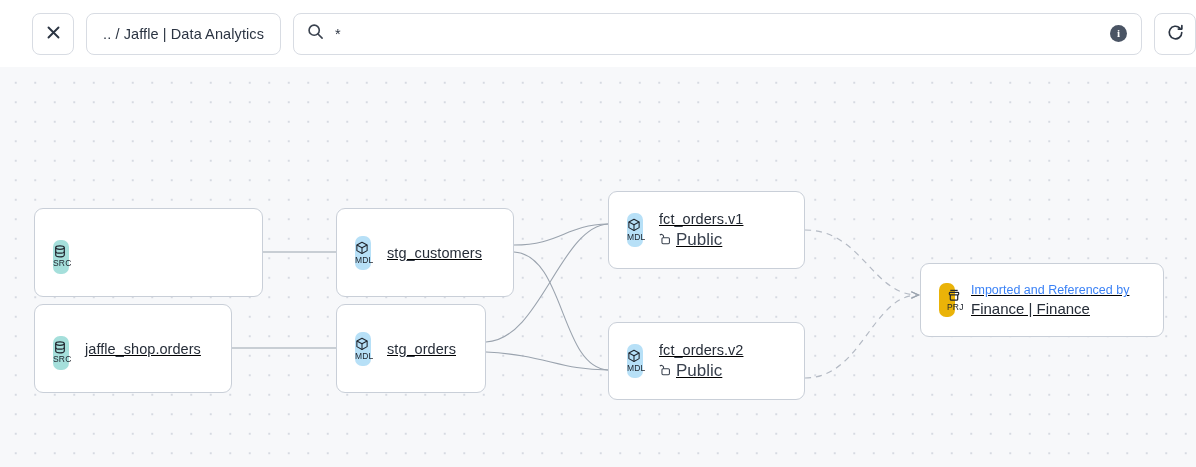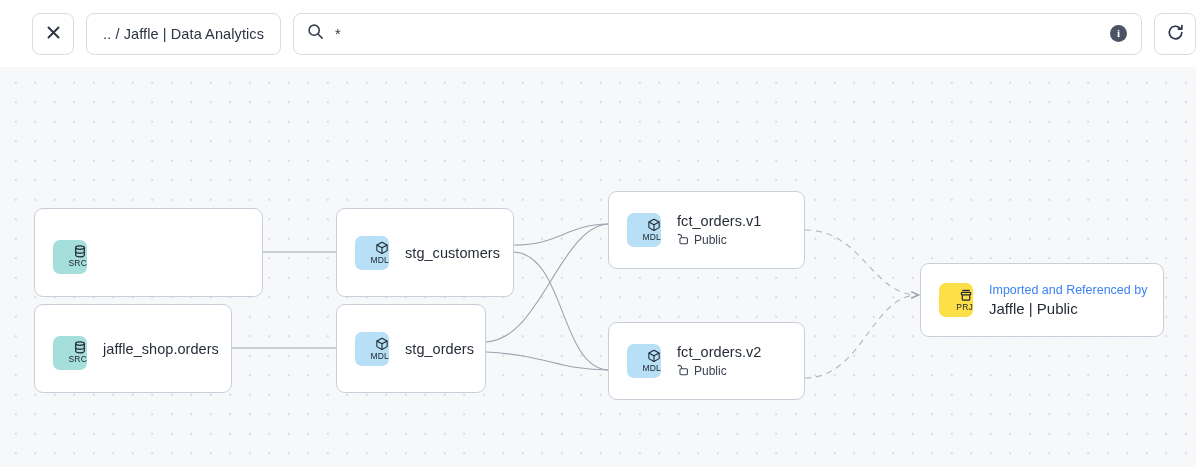--- a/index.html
+++ b/index.html
@@ -120,52 +120,52 @@
     border-radius: 9px;
     display: flex;
     align-items: center;
     padding-left: 18px;
     gap: 16px;
     cursor: pointer;
     z-index: 5;
   }
 
   .badge {
-    width: 34px;
+    width: 16px;
     height: 34px;
     border-radius: 7px;
     display: flex;
     flex-direction: column;
-    align-items: flex-end;
+    align-items: flex-start;
     justify-content: center;
     flex: none;
     gap: 0px;
   }
   .badge svg { display: block; }
   .badge-label {
     font-size: 8.5px;
     font-family: "Liberation Sans", sans-serif;
     color: #20262f;
     letter-spacing: .2px;
     line-height: 1;
     margin-top: 1px;
   }
   .badge-src { background: #a5dfdb; margin-top: 8px; }
   .badge-mdl { background: #b7e0f7; }
-  .badge-prj { background: #fde047; }
-
-  .node-text { display: flex; flex-direction: column; gap: 3px; min-width: 0; }
+  .badge-prj { background: #eab308; padding-left: 8px; }
+
+  .node-text { display: flex; flex-direction: column; gap: 3px; min-width: 0; text-decoration: underline; }
   .node-title {
     font-size: 14.5px;
     color: #262d38;
     white-space: nowrap;
     letter-spacing: .05px;
   }
   .node-sub {
-    font-size: 12px;
+    font-size: 17px;
     color: #39414e;
     display: flex;
     align-items: center;
     gap: 5px;
     white-space: nowrap;
   }
   .node-caption {
     font-size: 12.5px;
     color: #3b82f6;
     white-space: nowrap;
@@ -356,18 +356,18 @@
           <svg width="14" height="13" viewBox="0 0 14 13" fill="none" stroke="#20262f" stroke-width="1.2" stroke-linejoin="round">
             <path d="M3.3 1.4 H10.7"></path>
             <rect x="2.3" y="3.4" width="9.4" height="2.5" rx="0.8"></rect>
             <path d="M3.3 5.9 V10.2 A1 1 0 0 0 4.3 11.2 H9.7 A1 1 0 0 0 10.7 10.2 V5.9"></path>
           </svg>
         </span>
         <span class="badge-label">PRJ</span>
       </div>
       <div class="node-text">
         <div class="node-caption">Imported and Referenced by</div>
-        <div class="node-name-big">Jaffle | Public</div>
+        <div class="node-name-big">Finance | Finance</div>
       </div>
     </div>
 
   </div>
 </div>
 
 </body></html>

